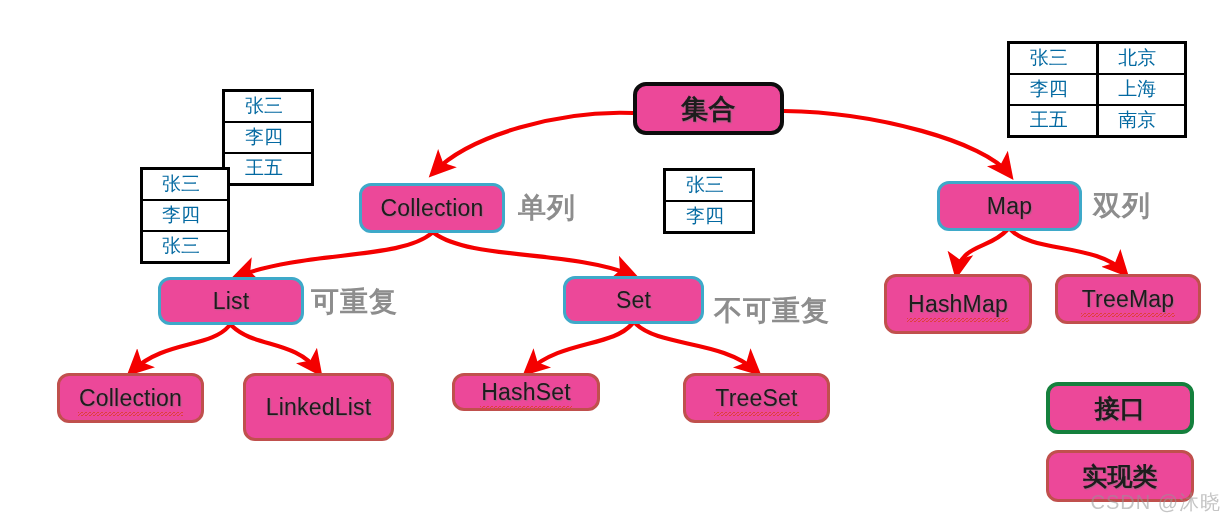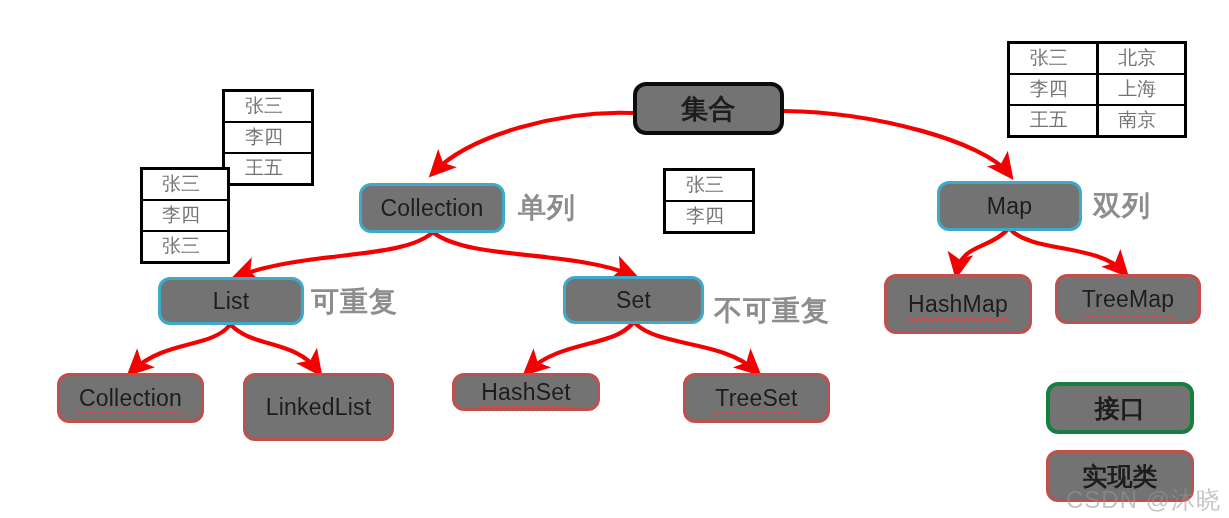--- a/index.html
+++ b/index.html
@@ -27,21 +27,21 @@
     pointer-events: none;
   }
 
   
   .node {
     position: absolute;
     display: flex;
     align-items: center;
     justify-content: center;
     box-sizing: border-box;
-    background: #737373;
+    background: #ec4899;
     border-radius: 12px;
     color: #1d1d1d;
     letter-spacing: 0.2px;
     white-space: nowrap;
     z-index: 3;
   }
   .node .cap {
     display: inline-block;
     text-shadow: 1px 1px 1px rgba(120,120,120,0.55);
   }
@@ -113,36 +113,36 @@
     display: flex;
     border-bottom: 2px solid #000000;
   }
   .dtable .drow:last-child {
     border-bottom: none;
   }
   .dtable .dcell {
     flex: 1 1 0;
     text-align: center;
     font-size: 19px;
-    color: #737373;
+    color: #0369a1;
     padding: 1px 14px 2px 6px;
     box-sizing: border-box;
     border-right: 3px solid #000000;
     white-space: nowrap;
   }
   .dtable .dcell:last-child {
     border-right: none;
   }
 
   
   #watermark {
     position: absolute;
     right: 8px;
     bottom: 2px;
-    font-size: 24px;
+    font-size: 20px;
     color: rgba(150,150,150,0.55);
     white-space: nowrap;
     z-index: 6;
     letter-spacing: 1px;
   }
 </style>
 </head>
 <body>
 
 <div id="canvas">

